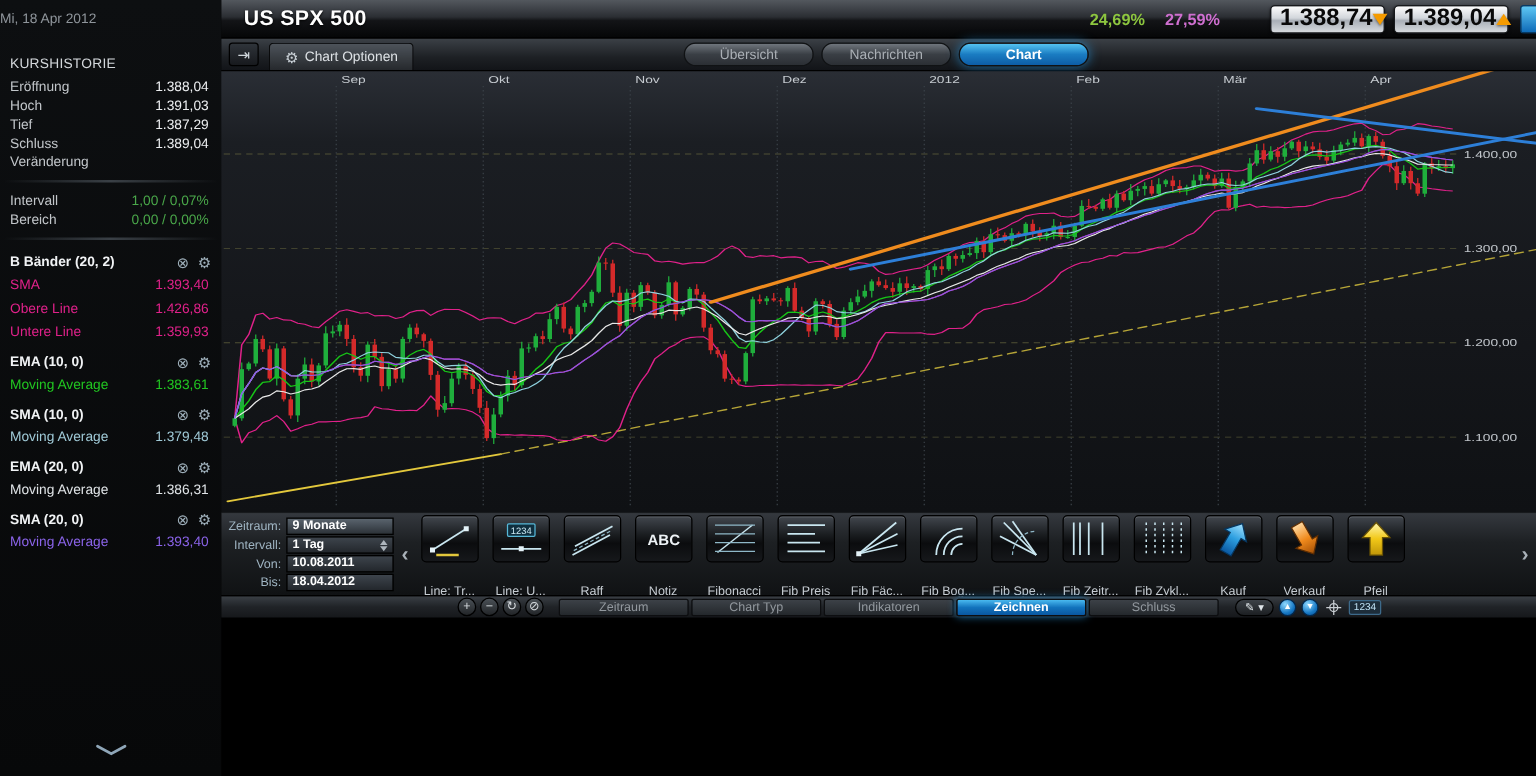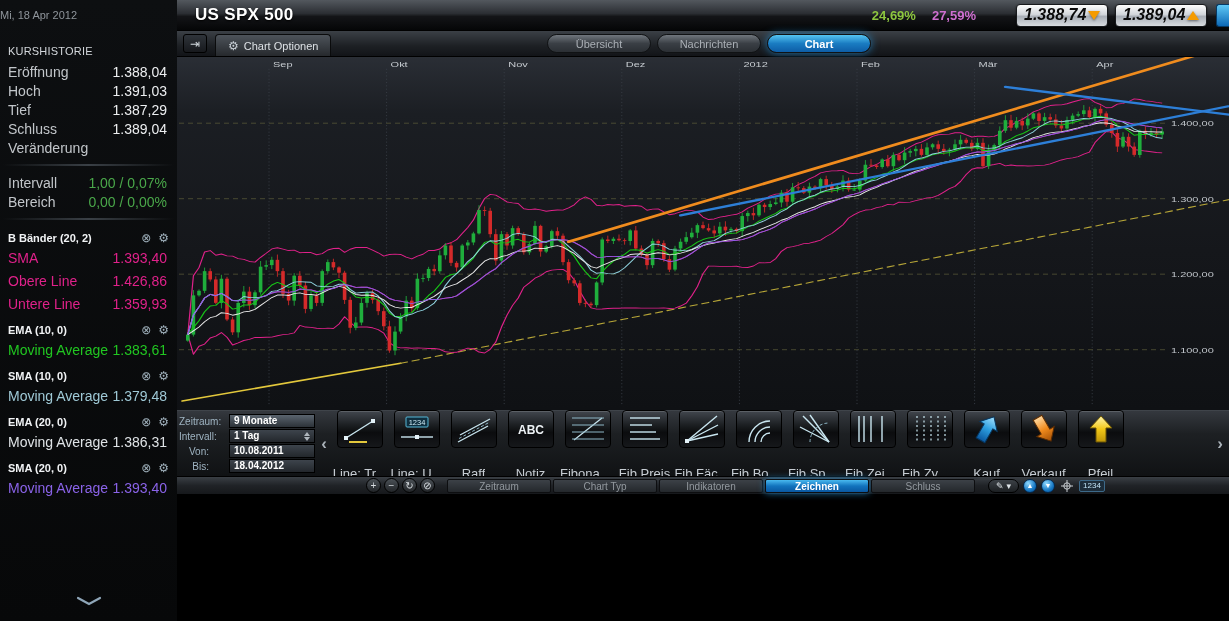--- a/index.html
+++ b/index.html
@@ -3,21 +3,21 @@
 <meta charset="utf-8">
 <style>
   * { margin:0; padding:0; box-sizing:border-box; }
   body { background:#000; font-family:"Liberation Sans", sans-serif; }
   .app { width:1229px; height:621px; display:flex; background:#000; overflow:hidden; position:relative; }
 
   
   .sidebar { width:177px; height:621px; background:linear-gradient(#0d0f11,#070809); position:relative; flex:none; }
   .side-date { color:#8f959b; font-size:11px; padding:9px 0 0 0; }
   .side-section-title { color:#d3d7db; font-size:11px; padding:24px 0 5px 8px; letter-spacing:.2px; }
-  .kv-row { display:flex; justify-content:space-between; align-items:center; padding:1.5px 10px 1.5px 8px; font-size:14px; }
+  .kv-row { display:flex; justify-content:space-between; align-items:center; padding:1.5px 10px 1.5px 8px; font-size:11px; }
   .kv-label { color:#c2c6ca; }
   .kv-value { color:#eceef0; }
   .kv-value.green { color:#4aa84a; }
   .divider { height:2px; margin:7px 3px; background:linear-gradient(90deg,rgba(70,76,82,0) 0%,#3a4046 50%,rgba(70,76,82,0) 100%); }
   .ind-block { padding:3px 0 4px 0; }
   .ind-head { display:flex; justify-content:space-between; align-items:center; padding:2px 8px; }
   .ind-name { color:#f1f3f5; font-weight:bold; font-size:11px; }
   .ind-icons { display:flex; gap:7px; }
   .ind-ico { color:#9fb0bb; font-size:12px; line-height:12px; cursor:pointer; }
   .ind-row { padding:3.5px 10px 3.5px 8px; }
@@ -27,22 +27,22 @@
   .main { width:1052px; display:flex; flex-direction:column; flex:none; }
 
   
   .topbar { height:31px; flex:none; display:flex; align-items:center; border-bottom:1px solid #000;
     background:linear-gradient(#53585e 0%, #2b2e33 45%, #131417 55%, #050607 100%); }
   .title { font-size:17px; font-weight:bold; color:#fff; margin-left:18px; letter-spacing:.3px; text-shadow:0 1px 2px #000; }
   .pcts { margin-left:auto; margin-right:40px; display:flex; gap:16px; font-size:13px; font-weight:bold; }
   .price-btn { width:92px; height:23px; border-radius:4px; border:1px solid #17191c; margin-right:7px;
     background:linear-gradient(#fdfdfd 0%, #d2d6db 45%, #a9afb7 55%, #d7dbdf 100%);
     display:flex; align-items:center; justify-content:space-between; padding:0 7px;
-    font-weight:bold; font-size:16px; color:#0a0a0a; box-shadow:0 1px 2px rgba(0,0,0,.7); cursor:pointer;
-    font-family:"Liberation Sans", sans-serif;font-style:italic; }
+    font-weight:bold; font-size:19px; color:#0a0a0a; box-shadow:0 1px 2px rgba(0,0,0,.7); cursor:pointer;
+    font-family:"Liberation Sans", sans-serif; }
   .tri { width:0; height:0; border-left:6px solid transparent; border-right:6px solid transparent;
     filter:drop-shadow(0 1px 1px rgba(0,0,0,.45)); }
   .tri-down { border-top:9px solid #f59b00; }
   .tri-up { border-bottom:9px solid #f59b00; }
   .edge-btn { width:13px; height:23px; margin-left:2px; border:1px solid #063a66; border-right:none;
     border-radius:3px 0 0 3px; background:linear-gradient(#5fc8f5,#0d69b6); cursor:pointer; }
 
   
   .tabstrip { height:26px; flex:none; display:flex; align-items:center; padding-left:6px; border-bottom:1px solid #000;
     background:linear-gradient(#3b4046,#1d2024 60%,#121418); }
@@ -62,37 +62,37 @@
   
   .chart-wrap { height:353px; flex:none; position:relative; overflow:hidden;
     background:linear-gradient(180deg,#2a2e35 0%,#1b1e23 16%,#15171b 55%,#0f1114 100%); }
   .chart-wrap svg { position:absolute; inset:0; width:100%; height:100%; display:block; }
 
   
   .drawbar { height:66px; flex:none; display:flex; align-items:center; padding:0 2px; border-top:1px solid #3f444a;
     background:linear-gradient(#34383e,#1d2023 35%,#101214); }
   .range-box { width:136px; flex:none; display:flex; flex-direction:column; gap:1px; font-size:10px; margin-right:2px; }
   .rb-row { display:flex; align-items:center; height:14px; }
-  .rb-label { width:50px; text-align:right; color:#9fb4c2; padding-right:20px; flex:none; }
+  .rb-label { width:50px; text-align:right; color:#9fb4c2; padding-right:4px; flex:none; }
   .rb-value { flex:1; background:linear-gradient(#3d444c,#23272c); border:1px solid #000; color:#fff;
     font-weight:bold; padding:0 4px; height:14px; line-height:12px; display:flex; align-items:center; }
   .rb-row.hl .rb-value { background:linear-gradient(#5a646e,#2c3238); }
   .stepper { margin-left:auto; display:flex; flex-direction:column; gap:1px; padding-left:4px; cursor:pointer; }
   .stepper i { width:0; height:0; border-left:3.5px solid transparent; border-right:3.5px solid transparent; display:block; }
   .st-up { border-bottom:4px solid #aeb6bd; }
   .st-dn { border-top:4px solid #aeb6bd; }
   .scroll-btn { width:14px; flex:none; color:#aab2b9; font-size:17px; font-weight:bold; text-align:center; cursor:pointer;
     line-height:40px; background:none; border:none; font-family:"Liberation Sans", sans-serif; }
   .tools { display:flex; flex:1; overflow:hidden; }
   .tool { width:57px; flex:none; display:flex; flex-direction:column; align-items:center; padding-top:4px; cursor:pointer; }
   .tool-icon { width:46px; height:38px; border-radius:4px; border:1px solid #000;
     background:linear-gradient(#42474e 0%,#1b1e21 40%,#0b0c0e 60%,#16181b 100%);
     box-shadow:inset 0 1px 0 rgba(255,255,255,.14); display:flex; align-items:center; justify-content:center; }
   .tool-icon svg { width:40px; height:32px; }
-  .tool-label { font-size:13px; color:#c6ccd2; margin-top:18px; max-width:55px; white-space:nowrap; overflow:hidden;
+  .tool-label { font-size:10px; color:#c6ccd2; margin-top:18px; max-width:55px; white-space:nowrap; overflow:hidden;
     text-overflow:ellipsis; }
 
   
   .statusbar { height:18px; flex:none; display:flex; align-items:center; gap:3px; border-top:1px solid #000;
     background:linear-gradient(#3a3f45,#202327 50%,#16181b); }
   .sb-spacer { width:186px; flex:none; }
   .sq-btn { width:15px; height:15px; border-radius:8px; background:linear-gradient(#4a5056,#222528);
     border:1px solid #000; color:#d6dbdf; font-size:10px; line-height:12px; text-align:center; padding:0; cursor:pointer;
     font-family:"Liberation Sans", sans-serif; }
   .status-tabs { display:flex; gap:2px; margin-left:9px; }

